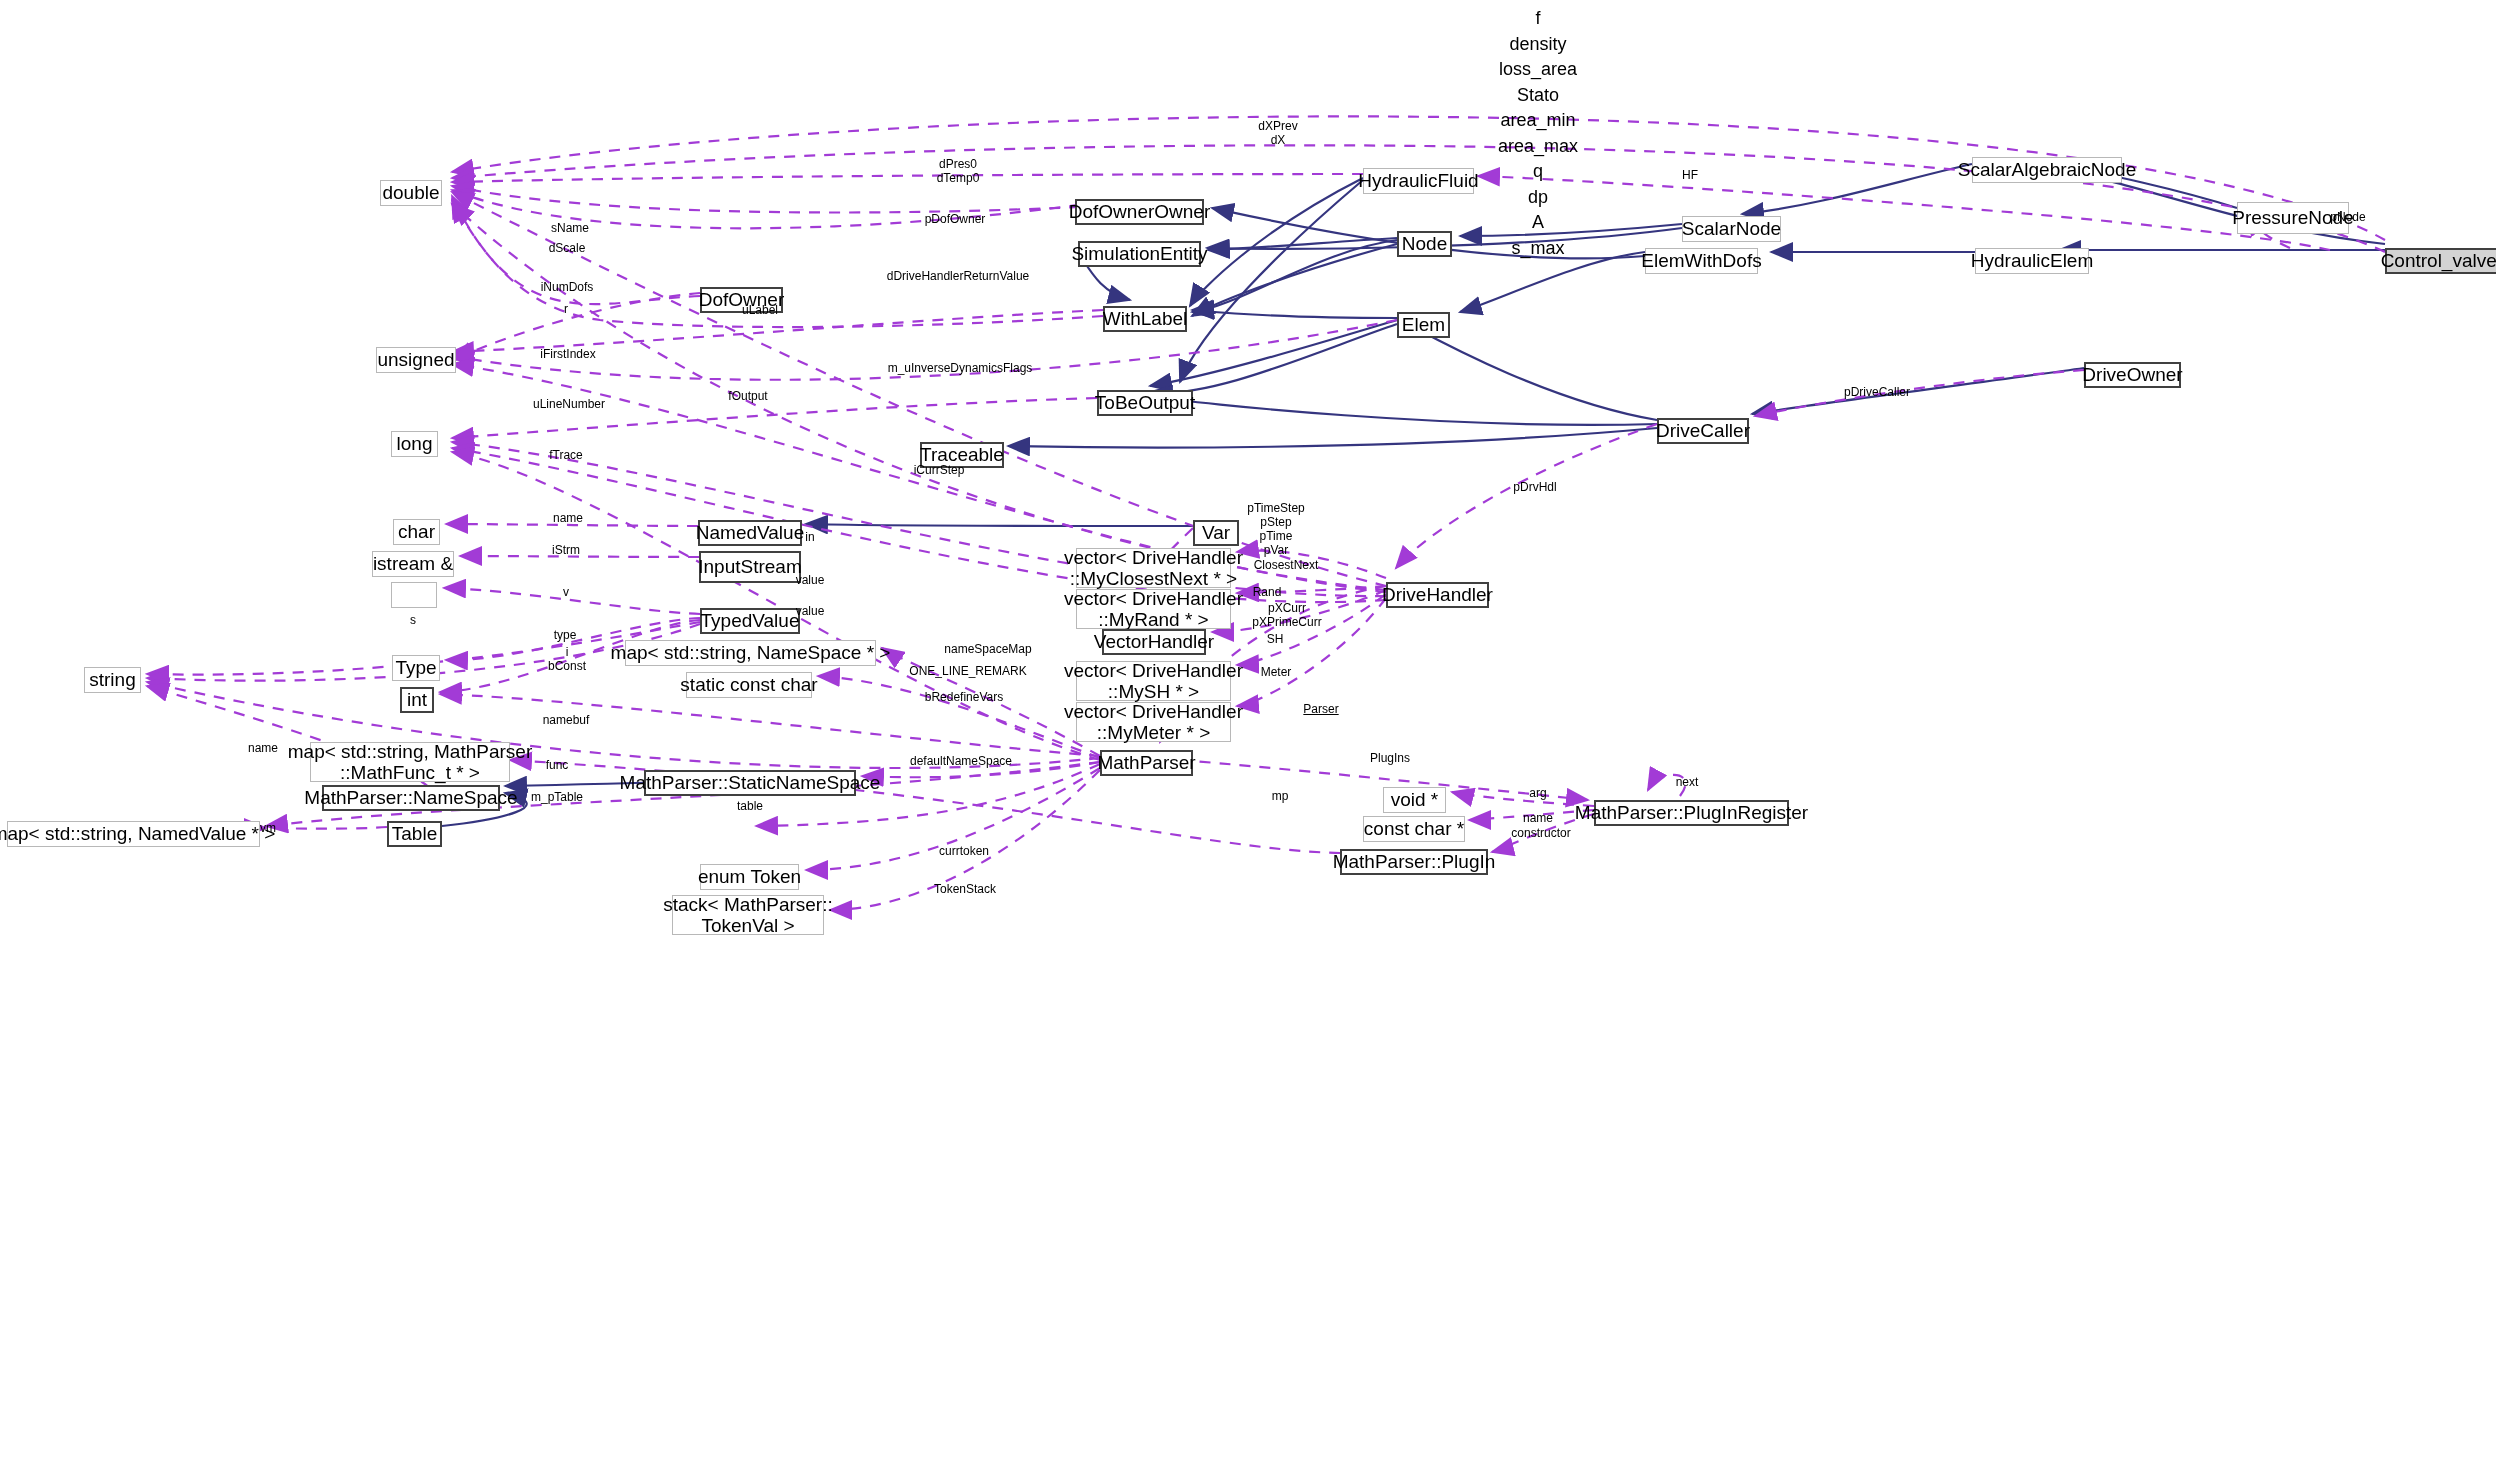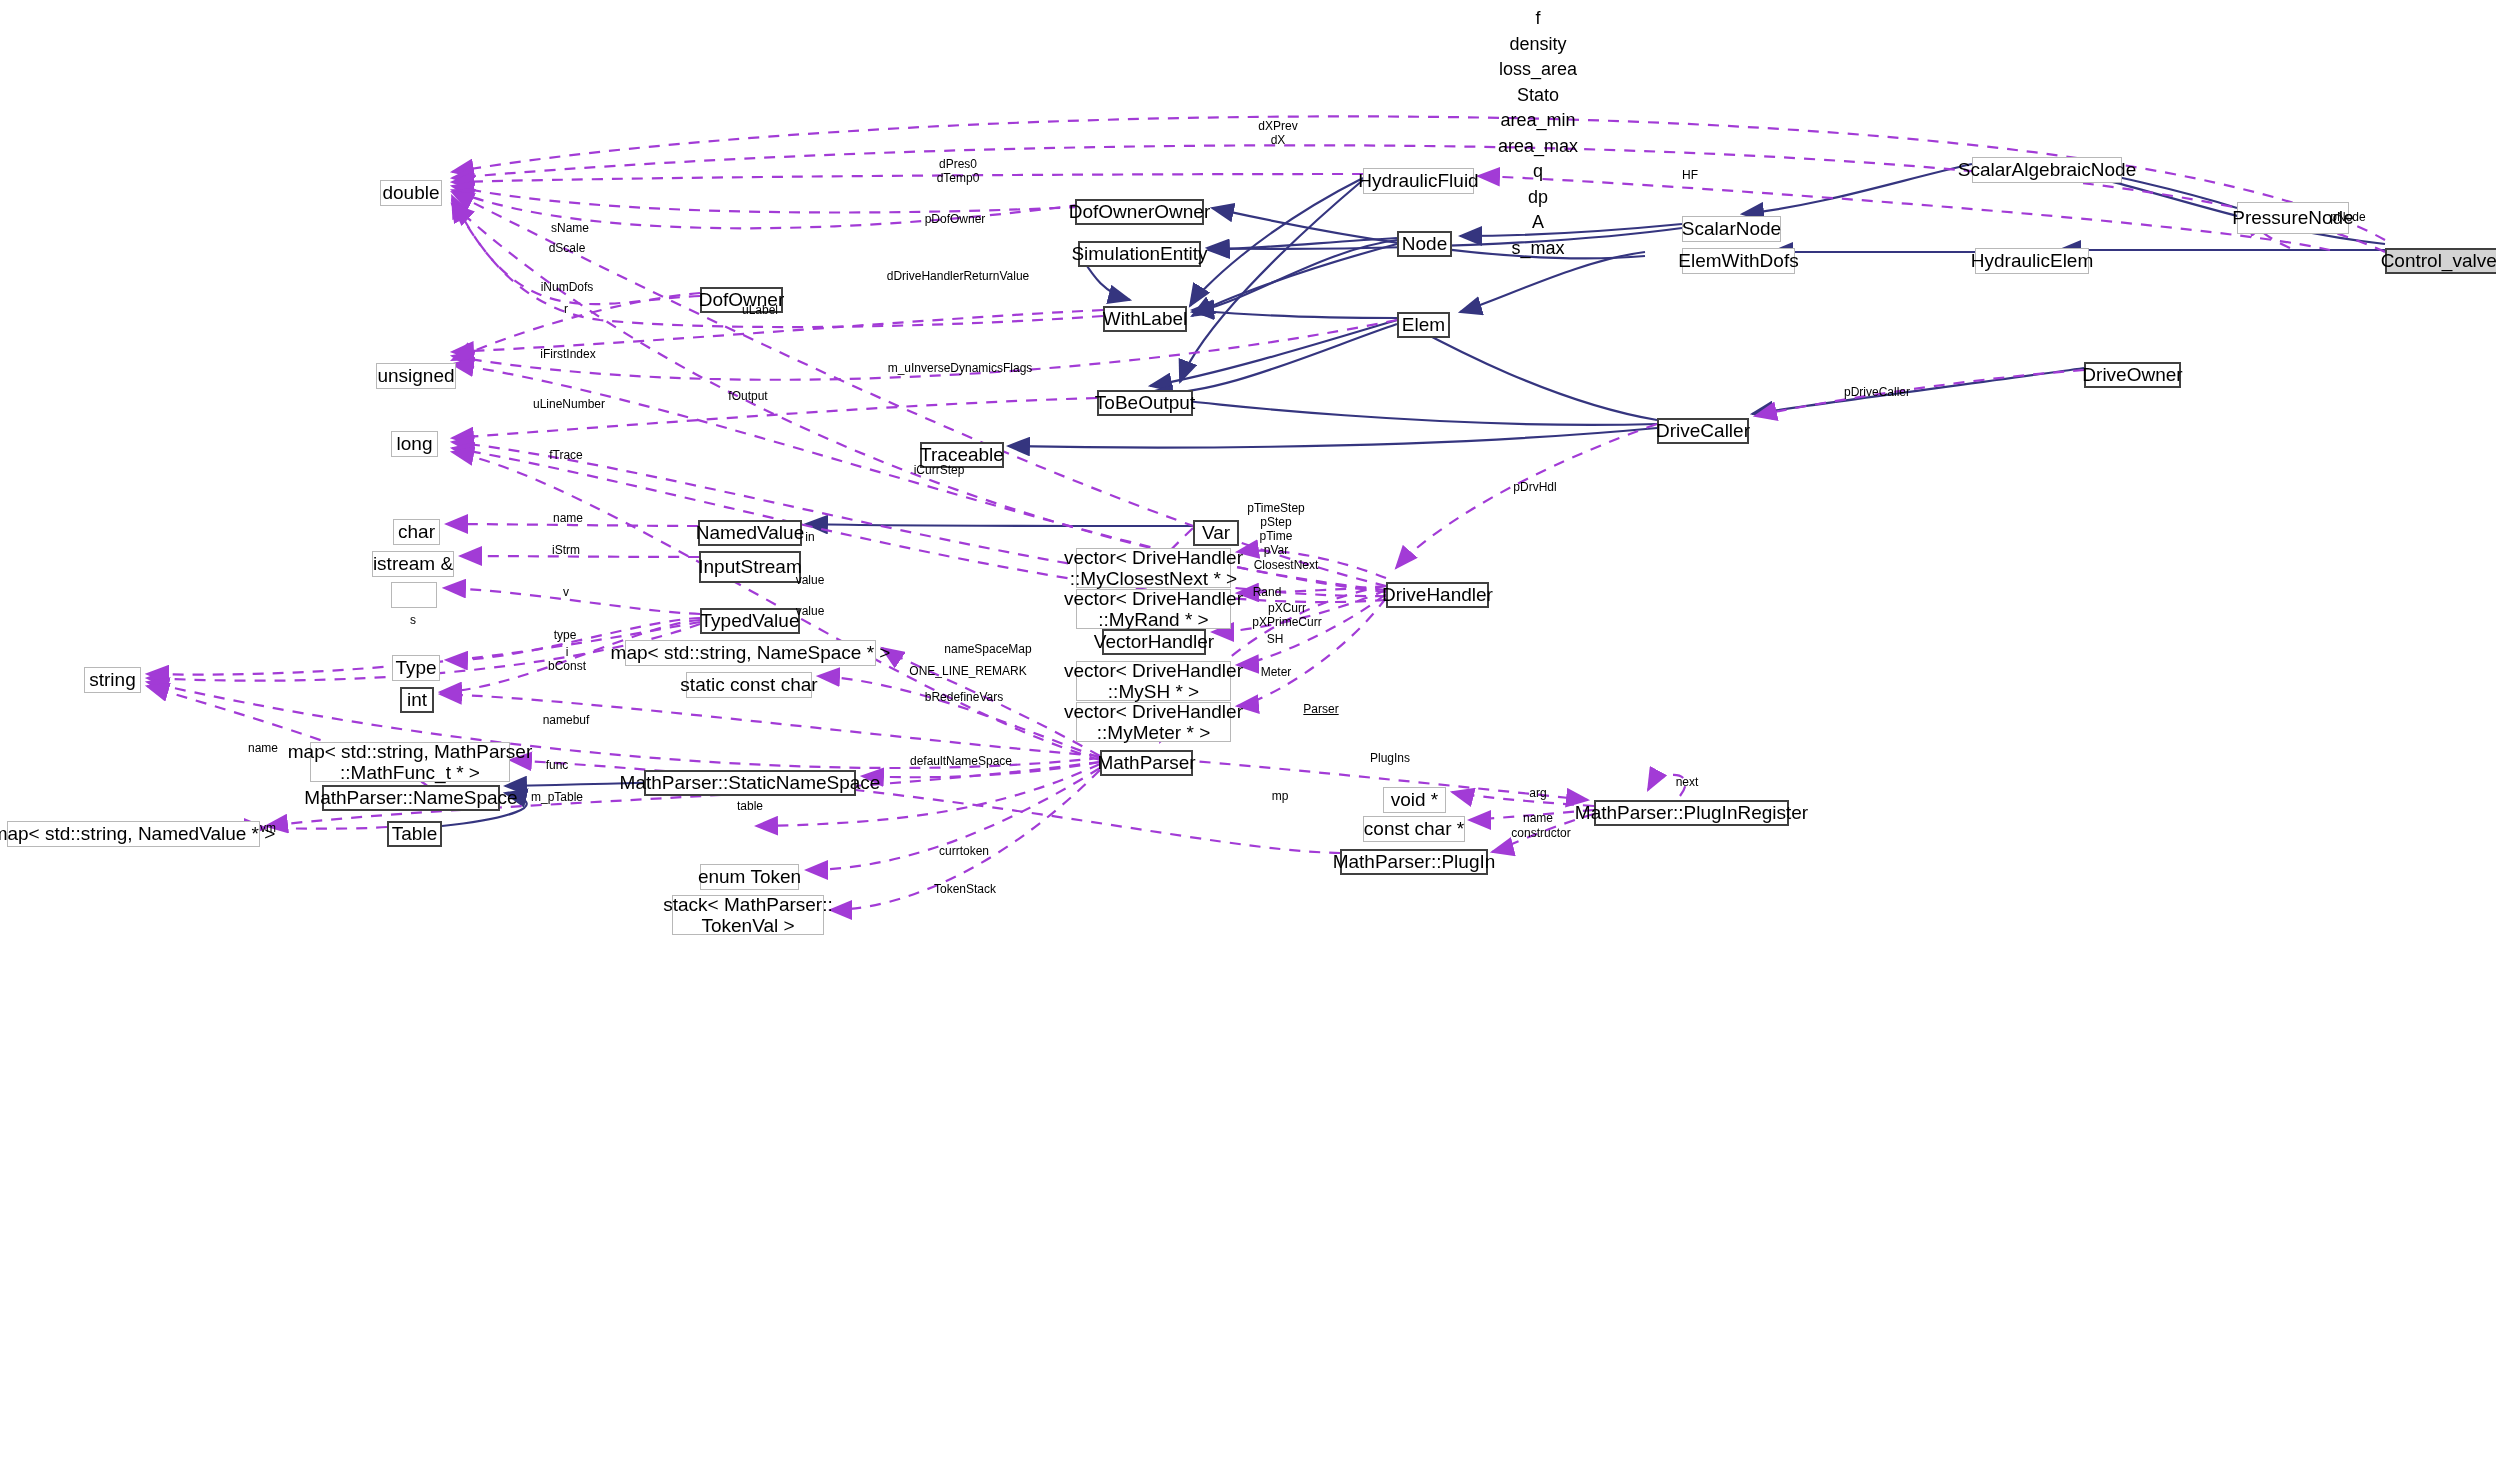--- a/index.html
+++ b/index.html
@@ -129,35 +129,35 @@
     <div>A</div>
     <div>s_max</div>
   </div>
 
   <div id="nodes">
       <div class="node seed" style="left: 2385px; top: 248px; width: 118px; height: 26px;">Control_valve2</div>
       <div class="node thin" style="left: 1972px; top: 157px; width: 150px; height: 26px;">ScalarAlgebraicNode</div>
       <div class="node thin" style="left: 2237px; top: 202px; width: 112px; height: 32px; text-align: right;">PressureNode</div>
       <div class="node thin" style="left: 1975px; top: 248px; width: 114px; height: 26px;">HydraulicElem</div>
       <div class="node thin" style="left: 1682px; top: 216px; width: 99px; height: 26px;">ScalarNode</div>
-      <div class="node thin" style="left: 1682px; top: 248px; width: 113px; height: 26px;">ElemWithDofs</div>
+      <div class="node thin" style="left: 1645px; top: 248px; width: 113px; height: 26px;">ElemWithDofs</div>
       <div class="node thin" style="left: 1363px; top: 168px; width: 111px; height: 26px;">HydraulicFluid</div>
       <div class="node thick" style="left: 1397px; top: 231px; width: 55px; height: 26px;">Node</div>
       <div class="node thick" style="left: 1075px; top: 199px; width: 129px; height: 26px;">DofOwnerOwner</div>
       <div class="node thick" style="left: 1078px; top: 241px; width: 123px; height: 26px;">SimulationEntity</div>
       <div class="node thick" style="left: 1103px; top: 306px; width: 84px; height: 26px;">WithLabel</div>
       <div class="node thick" style="left: 1397px; top: 312px; width: 53px; height: 26px;">Elem</div>
       <div class="node thick" style="left: 1097px; top: 390px; width: 96px; height: 26px;">ToBeOutput</div>
       <div class="node thick" style="left: 920px; top: 442px; width: 84px; height: 26px;">Traceable</div>
       <div class="node thick" style="left: 1657px; top: 418px; width: 92px; height: 26px; text-align: center;">DriveCaller</div>
       <div class="node thick" style="left: 2084px; top: 362px; width: 97px; height: 26px;">DriveOwner</div>
       <div class="node thick" style="left: 1386px; top: 582px; width: 103px; height: 26px;">DriveHandler</div>
       <div class="node thin" style="left: 380px; top: 180px; width: 62px; height: 26px;">double</div>
       <div class="node thick" style="left: 700px; top: 287px; width: 83px; height: 26px;">DofOwner</div>
-      <div class="node thin" style="left: 376px; top: 347px; width: 80px; height: 26px; margin-top: 16px;">unsigned</div>
+      <div class="node thin" style="left: 376px; top: 347px; width: 80px; height: 26px;">unsigned</div>
       <div class="node thin" style="left: 391px; top: 431px; width: 47px; height: 26px;">long</div>
       <div class="node thin" style="left: 393px; top: 519px; width: 47px; height: 26px;">char</div>
       <div class="node thin" style="left: 372px; top: 551px; width: 82px; height: 26px;">istream &amp;</div>
       <div class="node thin" style="left: 391px; top: 582px; width: 46px; height: 26px;"></div>
       <div class="node thin" style="left: 392px; top: 655px; width: 48px; height: 26px;">Type</div>
       <div class="node thick" style="left: 400px; top: 687px; width: 34px; height: 26px;">int</div>
       <div class="node thin" style="left: 84px; top: 667px; width: 57px; height: 26px;">string</div>
       <div class="node thick" style="left: 698px; top: 520px; width: 104px; height: 26px;">NamedValue</div>
       <div class="node thick" style="left: 699px; top: 551px; width: 102px; height: 32px;">InputStream</div>
       <div class="node thick" style="left: 700px; top: 608px; width: 100px; height: 26px;">TypedValue</div>

